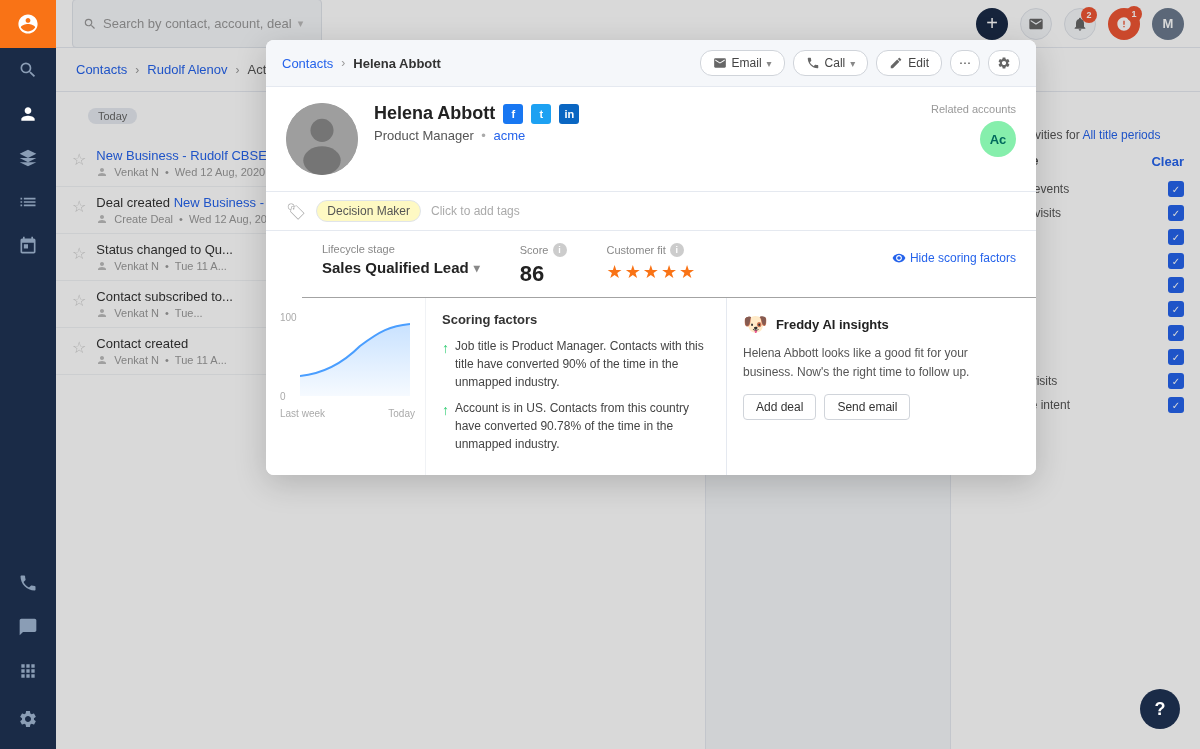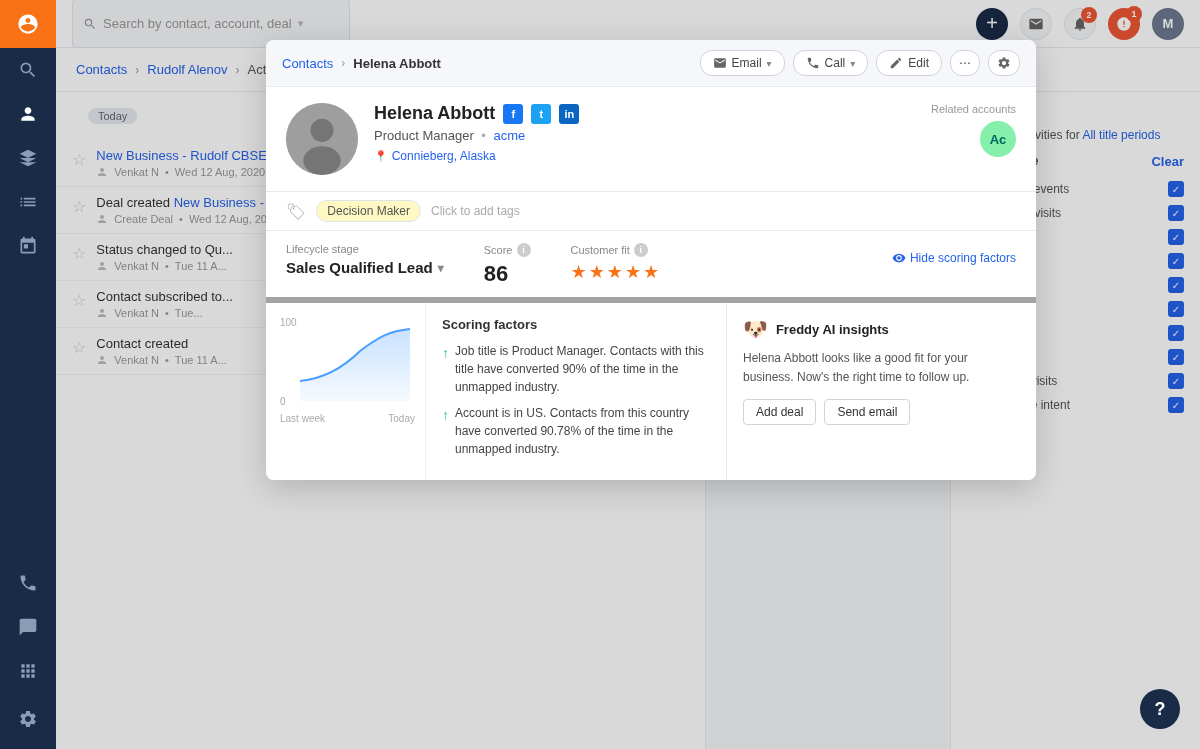--- a/index.html
+++ b/index.html
@@ -23,21 +23,21 @@
     .sidebar-icon svg { width: 20px; height: 20px; fill: currentColor; }
 
     
     .topnav {
       position: absolute; left: 56px; top: 0; right: 0; height: 48px;
       background: #fff; border-bottom: 1px solid #e5e9f0;
       display: flex; align-items: center; padding: 0 16px; z-index: 90;
     }
     .search-bar {
       display: flex; align-items: center; background: #f5f7fa; border: 1px solid #e0e4ea;
-      border-radius: 4px; padding: 16px 10px; width: 278px; color: #999;
+      border-radius: 4px; padding: 16px 10px; width: 250px; color: #999;
     }
     .search-bar svg { width: 14px; height: 14px; fill: #999; margin-right: 6px; }
     .topnav-right { margin-left: auto; display: flex; align-items: center; gap: 12px; }
     .icon-btn {
       width: 32px; height: 32px; border-radius: 50%; display: flex; align-items: center;
       justify-content: center; cursor: pointer; position: relative;
     }
     .icon-btn.plus-btn { background: #1a2b47; color: #fff; font-size: 20px; }
     .badge {
       position: absolute; top: -2px; right: -2px; background: #e53; color: #fff;
@@ -167,21 +167,21 @@
     }
     .tag-icon { color: #aaa; font-size: 16px; }
     .tag-pill {
       background: #fef9c3; border-radius: 12px; padding: 3px 10px;
       font-size: 12px; color: #555; border: 1px solid #e0e4ea;
     }
     .tag-add { color: #aaa; font-size: 12px; cursor: pointer; }
 
     
     .lifecycle-row {
-      padding: 12px 20px 10px; background: #fff; border-bottom: 6px solid #a3a3a3;
+      padding: 12px 20px 10px; background: #fff; border-bottom: 1px solid #a3a3a3; margin-left: 36px;
     }
     .lifecycle-grid { display: flex; align-items: flex-start; gap: 40px; }
     .lifecycle-col { }
     .lifecycle-label { font-size: 11px; color: #888; margin-bottom: 4px; display: flex; align-items: center; gap: 4px; }
     .lifecycle-value { font-size: 15px; font-weight: 600; color: #222; display: flex; align-items: center; gap: 5px; }
     .lifecycle-value .caret { font-size: 12px; color: #888; }
     .score-val { font-size: 22px; font-weight: 700; color: #222; }
     .stars { display: flex; gap: 2px; }
     .star { color: #f97316; font-size: 18px; }
     .hide-scoring { color: #2563eb; font-size: 12px; cursor: pointer; display: flex; align-items: center; gap: 4px; margin-left: auto; margin-top: 8px; }
@@ -566,21 +566,20 @@
           <span class="contact-name">Helena Abbott</span>
           <span class="social-icon fb">f</span>
           <span class="social-icon tw">t</span>
           <span class="social-icon li">in</span>
         </div>
         <div class="contact-role">
           <span>Product Manager</span>
           <span style="color:#aaa; margin: 0 4px;">•</span>
           <span class="company">acme</span>
         </div>
-        <div class="contact-location">Connieberg, Alaska</div>
       </div>
       <div class="related-accounts">
         <div class="related-accounts-title">Related accounts</div>
         <div class="account-chip">Ac</div>
       </div>
     </div>
 
     <div class="tags-row">
       <span class="tag-icon">🏷</span>
       <span class="tag-pill">Decision Maker</span>

